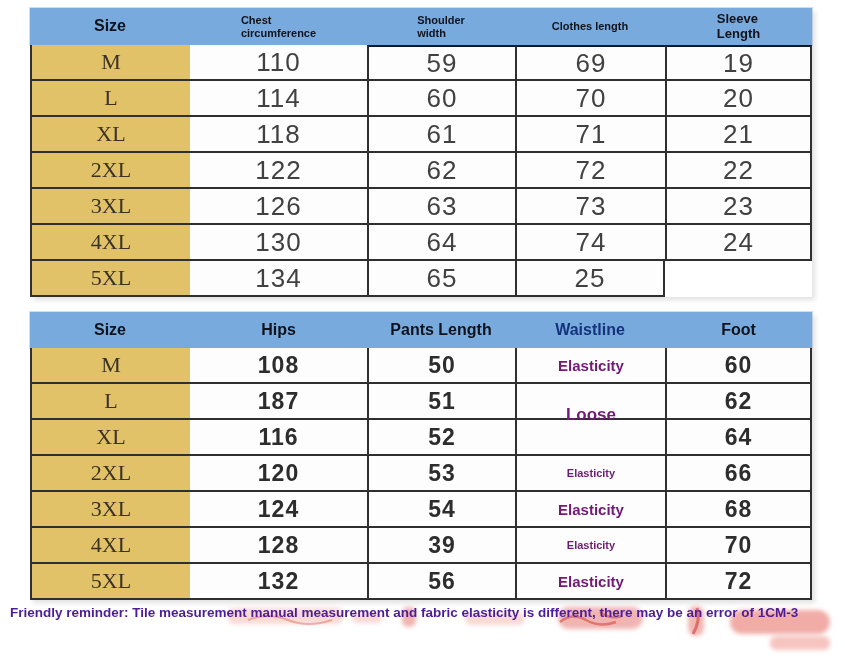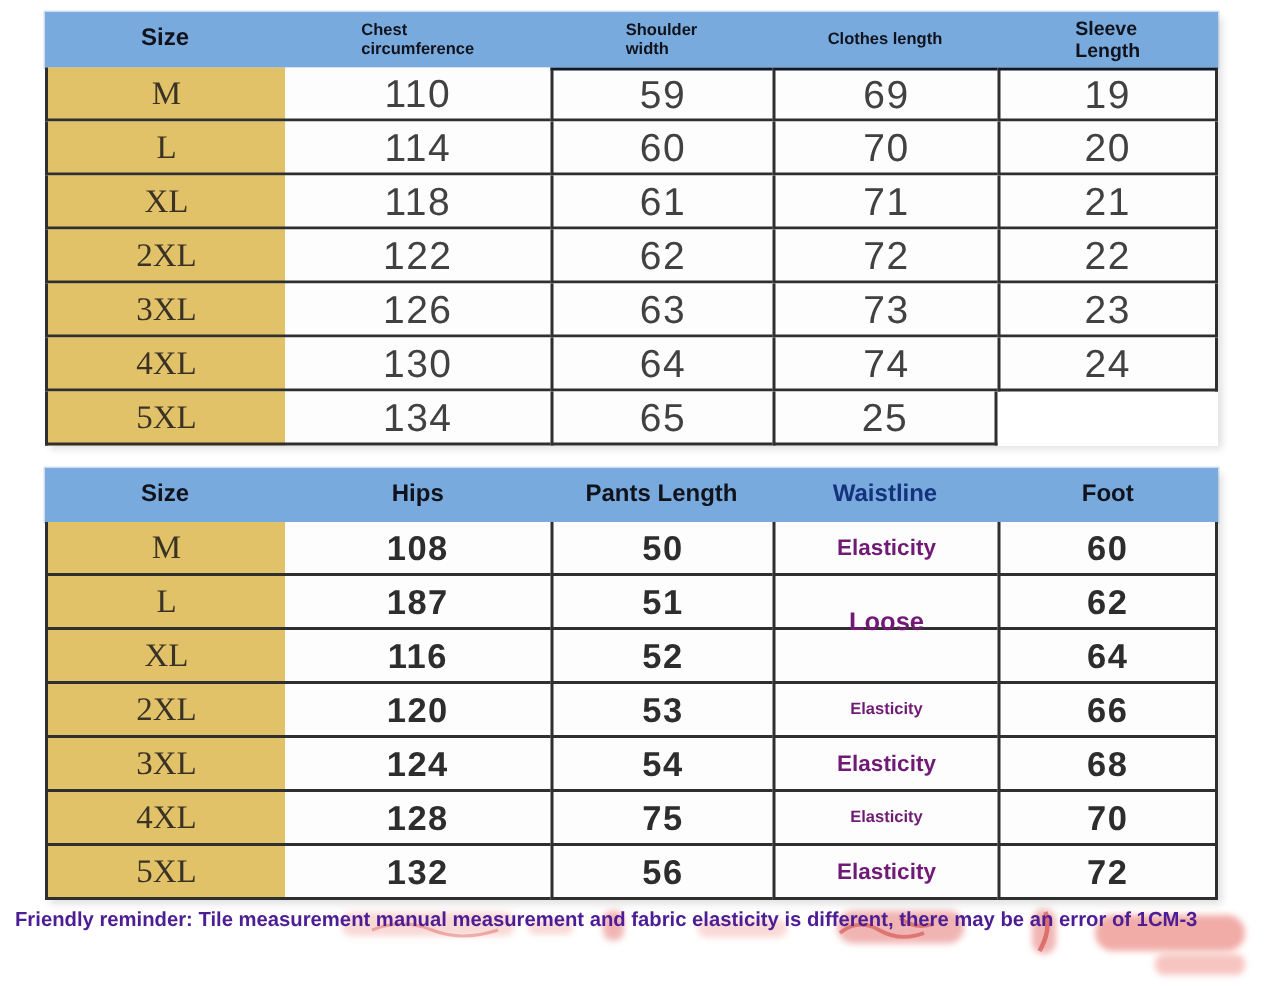--- a/index.html
+++ b/index.html
@@ -168,21 +168,21 @@
       <div class="row">
         <div class="cell sz">3XL</div>
         <div class="cell num">124</div>
         <div class="cell num v">54</div>
         <div class="cell v wl wl-normal">Elasticity</div>
         <div class="cell num v last">68</div>
       </div>
       <div class="row">
         <div class="cell sz">4XL</div>
         <div class="cell num">128</div>
-        <div class="cell num v">75</div>
+        <div class="cell num v">39</div>
         <div class="cell v wl wl-small">Elasticity</div>
         <div class="cell num v last">70</div>
       </div>
       <div class="row">
         <div class="cell sz">5XL</div>
         <div class="cell num">132</div>
         <div class="cell num v">56</div>
         <div class="cell v wl wl-normal">Elasticity</div>
         <div class="cell num v last">72</div>
       </div>

